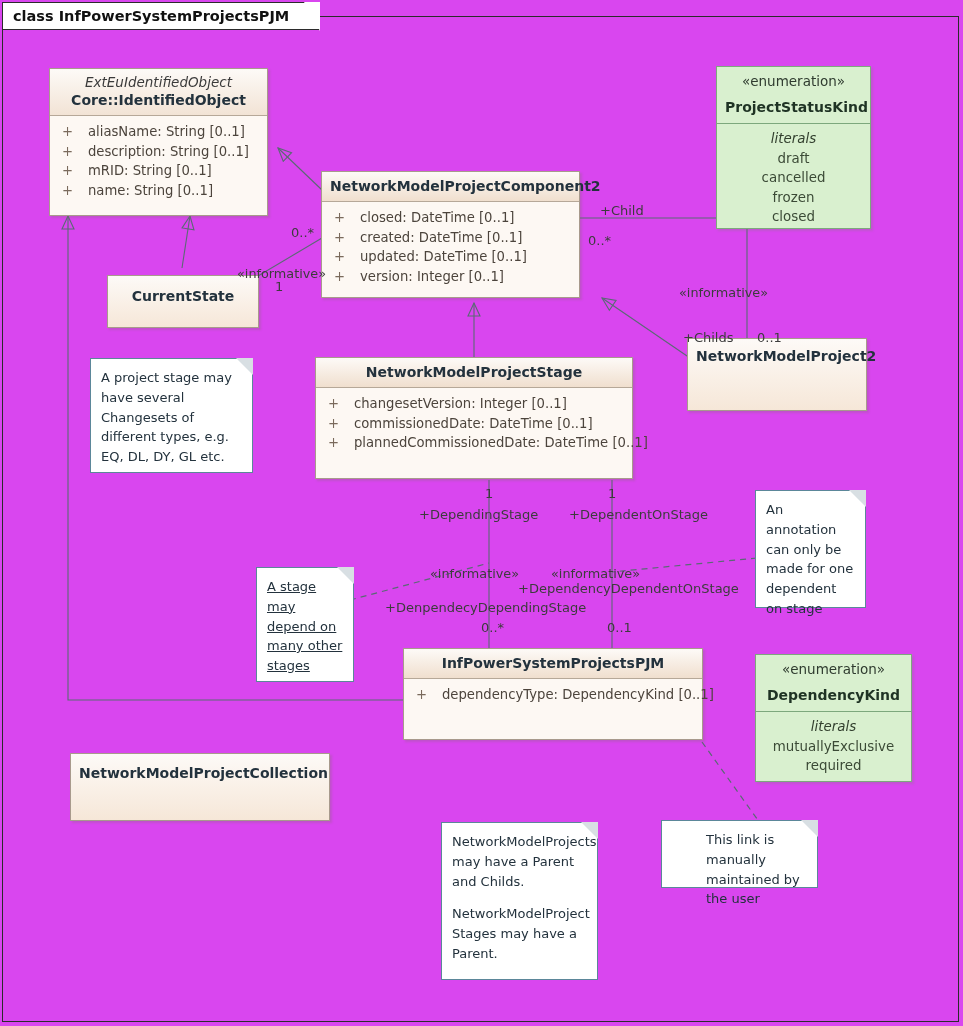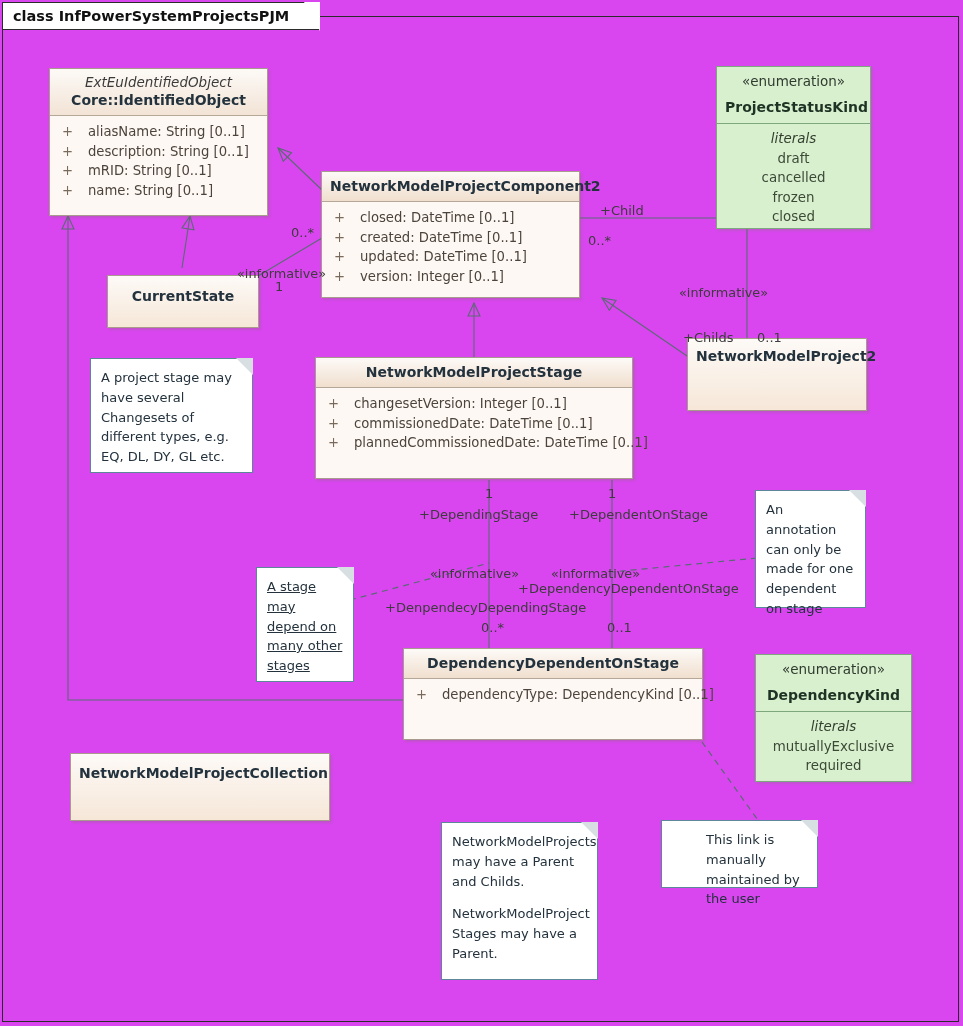--- a/index.html
+++ b/index.html
@@ -166,21 +166,21 @@
         </div>
       <div class="attr">
         <span class="vis">+</span>
         <span>plannedCommissionedDate: DateTime [0..1]</span>
         </div>
     </div>
   </div>
 
   <div class="uml" style="left:403px;top:648px;width:300px;height:92px;">
     <div class="hdr plain">
-      <div class="cname">DependencyDependentOnStage</div>
+      <div class="cname">InfPowerSystemProjectsPJM</div>
     </div>
     <div class="divider"></div>
     <div class="attrs">
       <div class="attr">
         <span class="vis">+</span>
         <span>dependencyType: DependencyKind [0..1]</span>
         </div>
     </div>
   </div>
 

